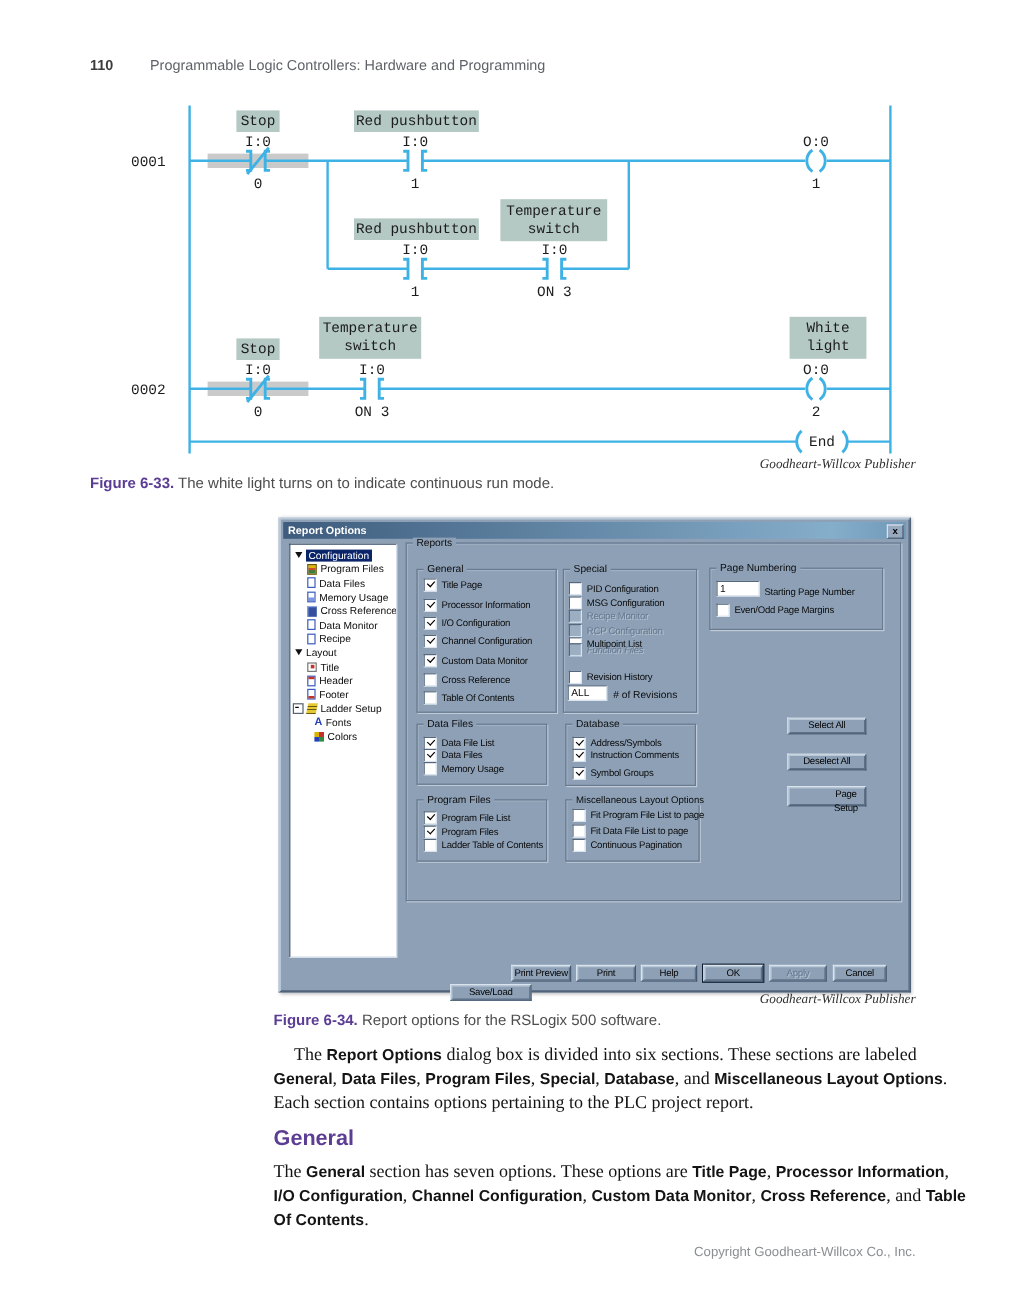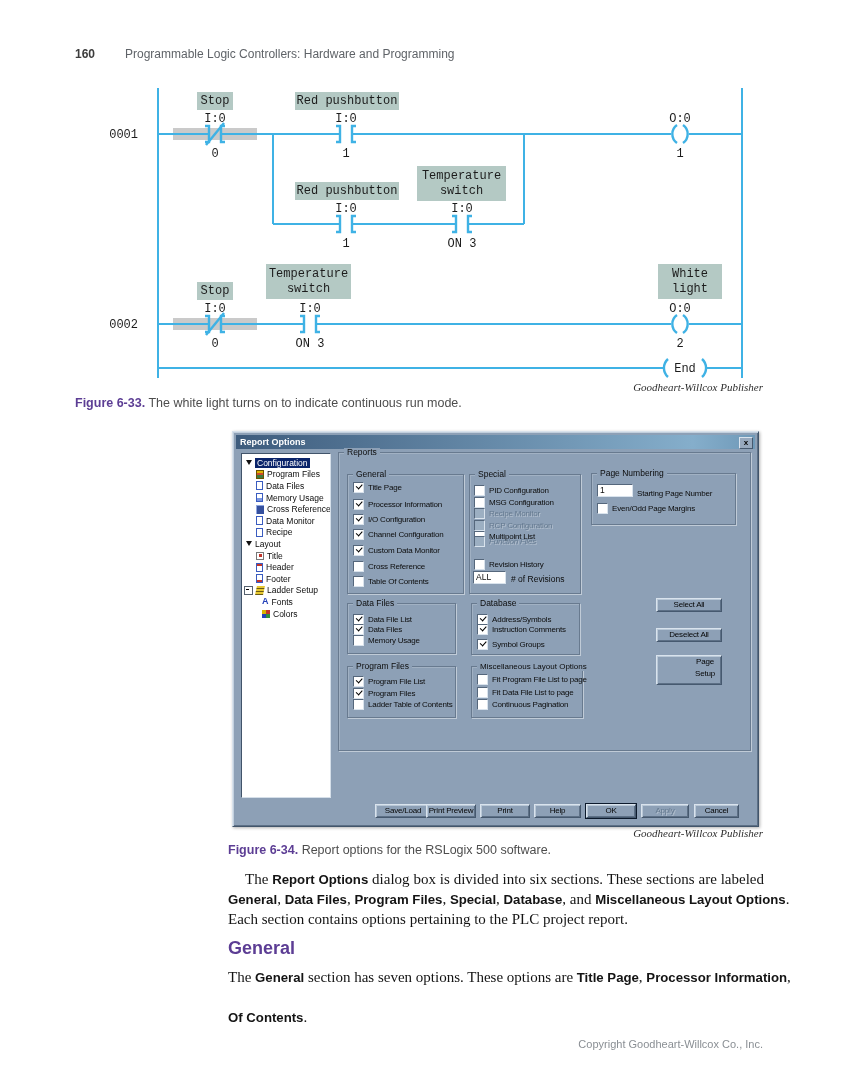--- a/index.html
+++ b/index.html
@@ -76,21 +76,21 @@
             text-align:justify;text-align-last:justify;box-sizing:border-box;white-space:nowrap;}
   .bodyline.end{text-align-last:auto;white-space:normal;}
   .bodyline .b{font-family:"Liberation Sans",sans-serif;font-weight:bold;font-size:13.2px;}
   .h2{position:absolute;left:228px;font:bold 18px "Liberation Sans",sans-serif;color:#5c3d94;}
 </style>
 </head>
 <body>
 
 <div class="page">
 
-  <div class="runhead-num">160</div>
+  <div class="runhead-num">110</div>
   <div class="runhead-title">Programmable Logic Controllers: Hardware and Programming</div>
 
   <svg class="ladder-svg">
 
     <rect x="173" y="128" width="84" height="12" fill="#cacaca"></rect>
     <rect x="173" y="318" width="84" height="12" fill="#cacaca"></rect>
 
     <g stroke="#3fb2e5" stroke-width="2" fill="none">
       <path d="M158 88 V378"></path>
       <path d="M742 88 V378"></path>
@@ -375,39 +375,40 @@
         <span class="cb"></span>
         <span class="clbl">Fit Data File List to page</span>
       </div>
     <div class="cbrow" style="left:244px;top:267px;">
         <span class="cb"></span>
         <span class="clbl">Continuous Pagination</span>
       </div>
 
     <div class="btn" style="left:423px;top:166px;width:66px;height:14px;">Select All</div>
     <div class="btn" style="left:423px;top:196px;width:66px;height:14px;">Deselect All</div>
-    <div class="btn" style="left:423px;top:223px;width:66px;height:30px;padding-left:32px;">Page Setup</div>
-
-    <div class="btn" style="left:142px;top:372px;width:56px;height:14px;">Save/Load</div>
+    <div class="btn" style="left:423px;top:223px;width:66px;height:17px;padding-left:32px;">Page Setup</div>
+
+    <div class="btn" style="left:142px;top:388px;width:68px;height:14px;">Save/Load</div>
     <div class="btn" style="left:193px;top:372px;width:50px;height:14px;">Print Preview</div>
     <div class="btn" style="left:247px;top:372px;width:50px;height:14px;">Print</div>
     <div class="btn" style="left:301px;top:372px;width:47px;height:14px;">Help</div>
     <div class="btn def" style="left:353px;top:372px;width:50px;height:14px;">OK</div>
     <div class="btn dis" style="left:408px;top:372px;width:48px;height:14px;">Apply</div>
     <div class="btn" style="left:461px;top:372px;width:45px;height:14px;">Cancel</div>
   </div>
 
   <div class="credit" style="top:827px;">Goodheart-Willcox Publisher</div>
   <div class="cap" style="left:228px;top:843px;">
     <span class="fl">Figure 6-34.</span><span> Report options for the RSLogix 500 software.</span>
   </div>
 
   <div class="bodyline" style="top:891px;"><span class="b">General</span><span>, </span><span class="b">Data Files</span><span>, </span><span class="b">Program Files</span><span>, </span><span class="b">Special</span><span>, </span><span class="b">Database</span><span>, and </span><span class="b">Miscellaneous Layout Options</span><span>.</span></div>
   <div class="bodyline" style="top:871px;padding-left:17px;"><span>The </span><span class="b">Report Options</span><span> dialog box is divided into six sections. These sections are labeled</span></div>
   <div class="bodyline end" style="top:911px;"><span>Each section contains options pertaining to the PLC project report.</span></div>
 
   <div class="h2" style="top:938px;">General</div>
 
   <div class="bodyline" style="top:969px;"><span>The </span><span class="b">General</span><span> section has seven options. These options are </span><span class="b">Title Page</span><span>, </span><span class="b">Processor Information</span><span>,</span></div>
+  <div class="bodyline" style="top:989px;"><span class="b">I/O Configuration</span><span>, </span><span class="b">Channel Configuration</span><span>, </span><span class="b">Custom Data Monitor</span><span>, </span><span class="b">Cross Reference</span><span>, and </span><span class="b">Table</span></div>
   <div class="bodyline end" style="top:1009px;"><span class="b">Of Contents</span><span>.</span></div>
 
   <div class="pgfooter">Copyright Goodheart-Willcox Co., Inc.</div>
 </div>
 
 </body></html>

